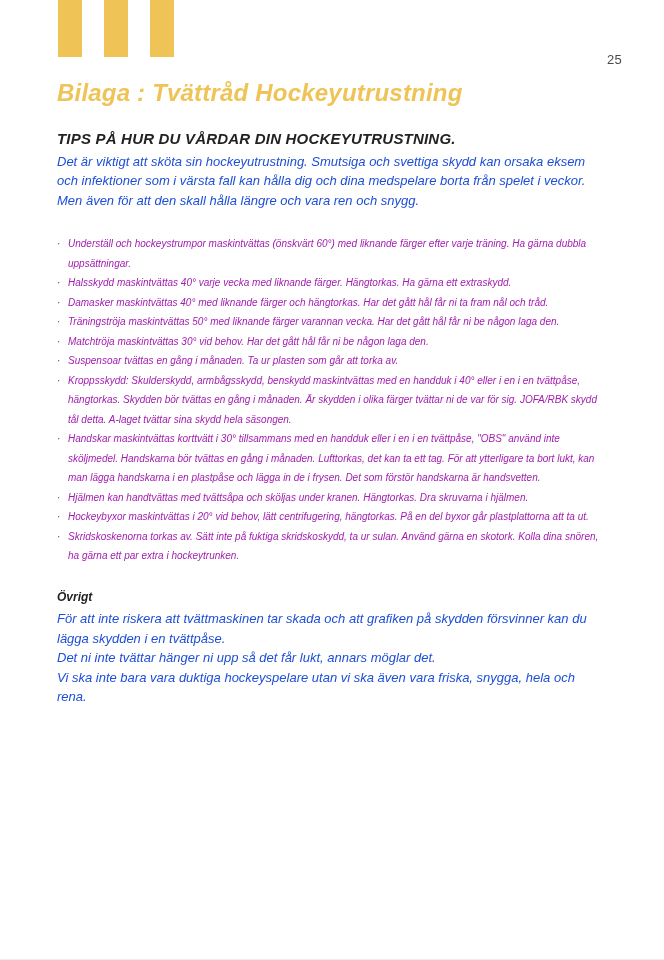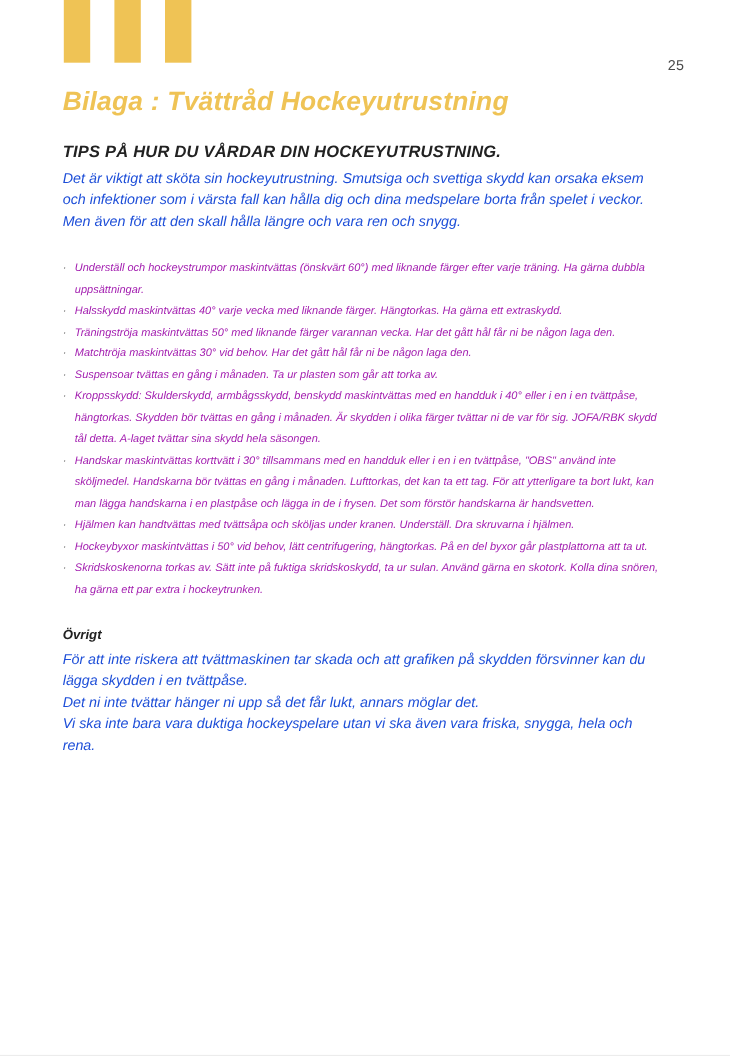--- a/index.html
+++ b/index.html
@@ -107,27 +107,28 @@
 
 <div class="content">
   <h1 class="title">Bilaga : Tvättråd Hockeyutrustning</h1>
 
   <p class="tips-heading">TIPS PÅ HUR DU VÅRDAR DIN HOCKEYUTRUSTNING.</p>
   <p class="body-text">Det är viktigt att sköta sin hockeyutrustning. Smutsiga och svettiga skydd kan orsaka eksem och infektioner som i värsta fall kan hålla dig och dina medspelare borta från spelet i veckor. Men även för att den skall hålla längre och vara ren och snygg.</p>
 
   <ul class="tips-list">
     <li>Underställ och hockeystrumpor maskintvättas (önskvärt 60°) med liknande färger efter varje träning. Ha gärna dubbla uppsättningar.</li>
     <li>Halsskydd maskintvättas 40° varje vecka med liknande färger. Hängtorkas. Ha gärna ett extraskydd.</li>
+    <li>Damasker maskintvättas 40° med liknande färger och hängtorkas. Har det gått hål får ni ta fram nål och tråd.</li>
     <li>Träningströja maskintvättas 50° med liknande färger varannan vecka. Har det gått hål får ni be någon laga den.</li>
     <li>Matchtröja maskintvättas 30° vid behov. Har det gått hål får ni be någon laga den.</li>
     <li>Suspensoar tvättas en gång i månaden. Ta ur plasten som går att torka av.</li>
     <li>Kroppsskydd: Skulderskydd, armbågsskydd, benskydd maskintvättas med en handduk i 40° eller i en i en tvättpåse, hängtorkas. Skydden bör tvättas en gång i månaden. Är skydden i olika färger tvättar ni de var för sig. JOFA/RBK skydd tål detta. A-laget tvättar sina skydd hela säsongen.</li>
     <li>Handskar maskintvättas korttvätt i 30° tillsammans med en handduk eller i en i en tvättpåse, "OBS" använd inte sköljmedel. Handskarna bör tvättas en gång i månaden. Lufttorkas, det kan ta ett tag. För att ytterligare ta bort lukt, kan man lägga handskarna i en plastpåse och lägga in de i frysen. Det som förstör handskarna är handsvetten.</li>
-    <li>Hjälmen kan handtvättas med tvättsåpa och sköljas under kranen. Underställ. Dra skruvarna i hjälmen.</li>
-    <li>Hockeybyxor maskintvättas i 50° vid behov, lätt centrifugering, hängtorkas. På en del byxor går plastplattorna att ta ut.</li>
+    <li>Hjälmen kan handtvättas med tvättsåpa och sköljas under kranen. Hängtorkas. Dra skruvarna i hjälmen.</li>
+    <li>Hockeybyxor maskintvättas i 20° vid behov, lätt centrifugering, hängtorkas. På en del byxor går plastplattorna att ta ut.</li>
     <li>Skridskoskenorna torkas av. Sätt inte på fuktiga skridskoskydd, ta ur sulan. Använd gärna en skotork. Kolla dina snören, ha gärna ett par extra i hockeytrunken.</li>
   </ul>
 
   <p class="section-heading">Övrigt</p>
   <p class="body-text">För att inte riskera att tvättmaskinen tar skada och att grafiken på skydden försvinner kan du lägga skydden i en tvättpåse.</p>
   <p class="body-text">Det ni inte tvättar hänger ni upp så det får lukt, annars möglar det.</p>
   <p class="body-text">Vi ska inte bara vara duktiga hockeyspelare utan vi ska även vara friska, snygga, hela och rena.</p>
 </div>
 
 </body></html>

